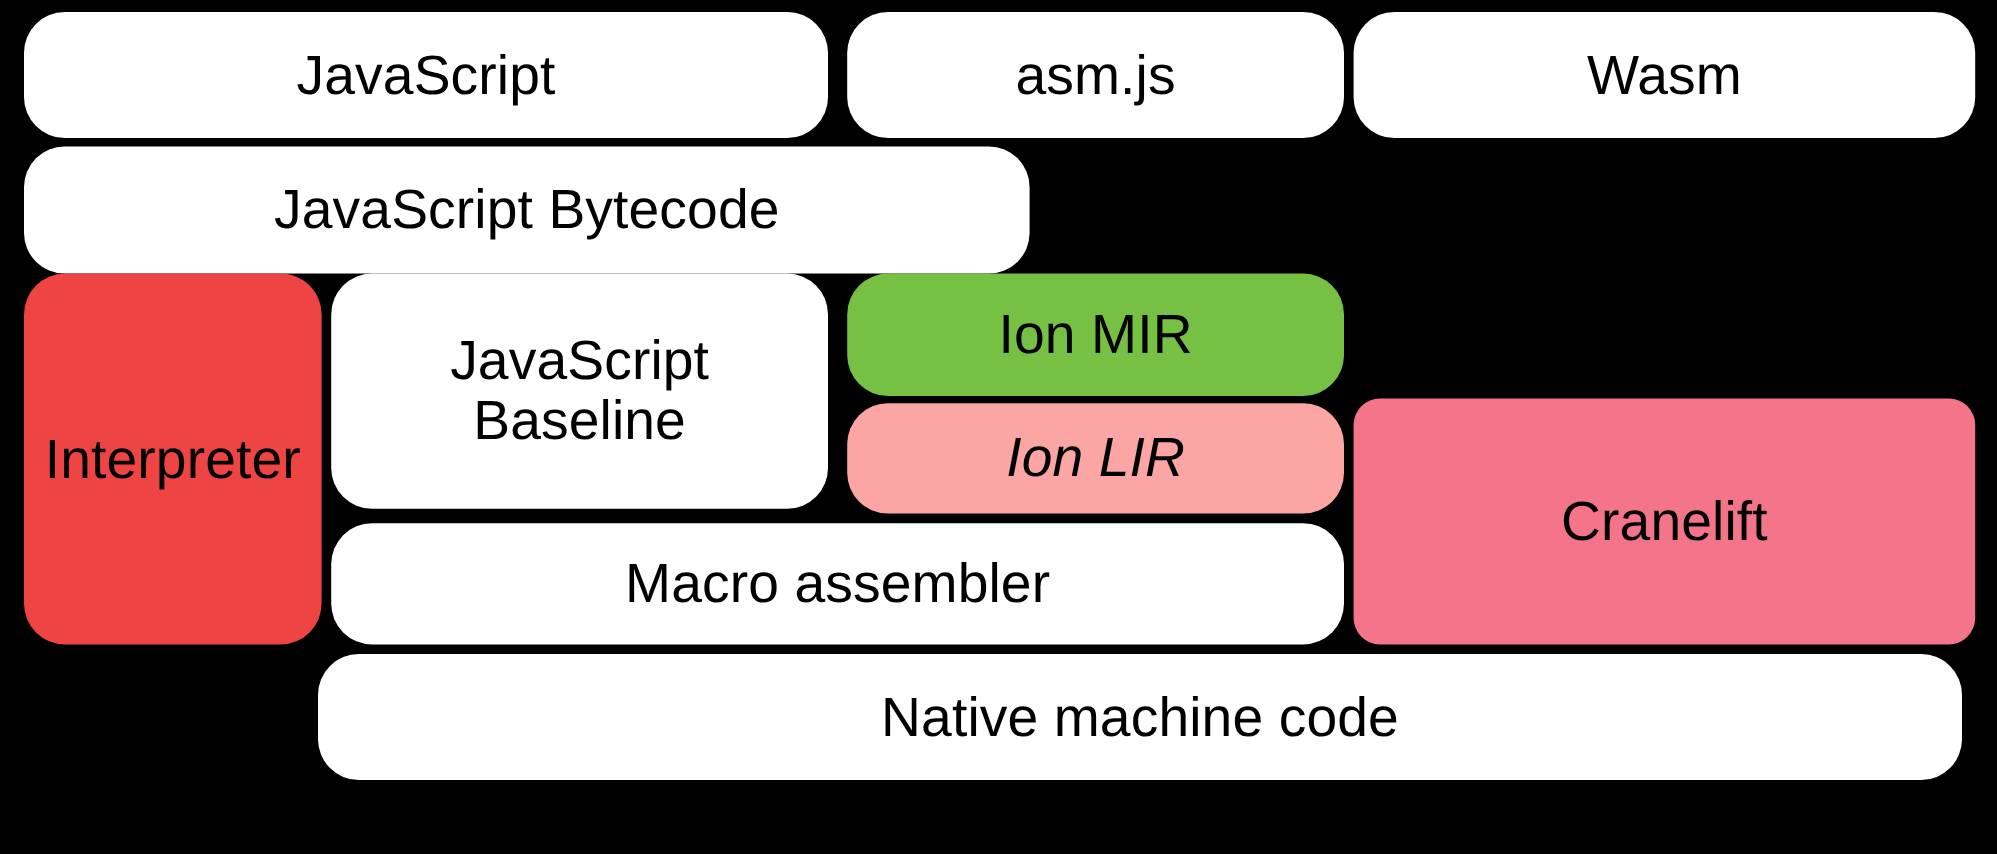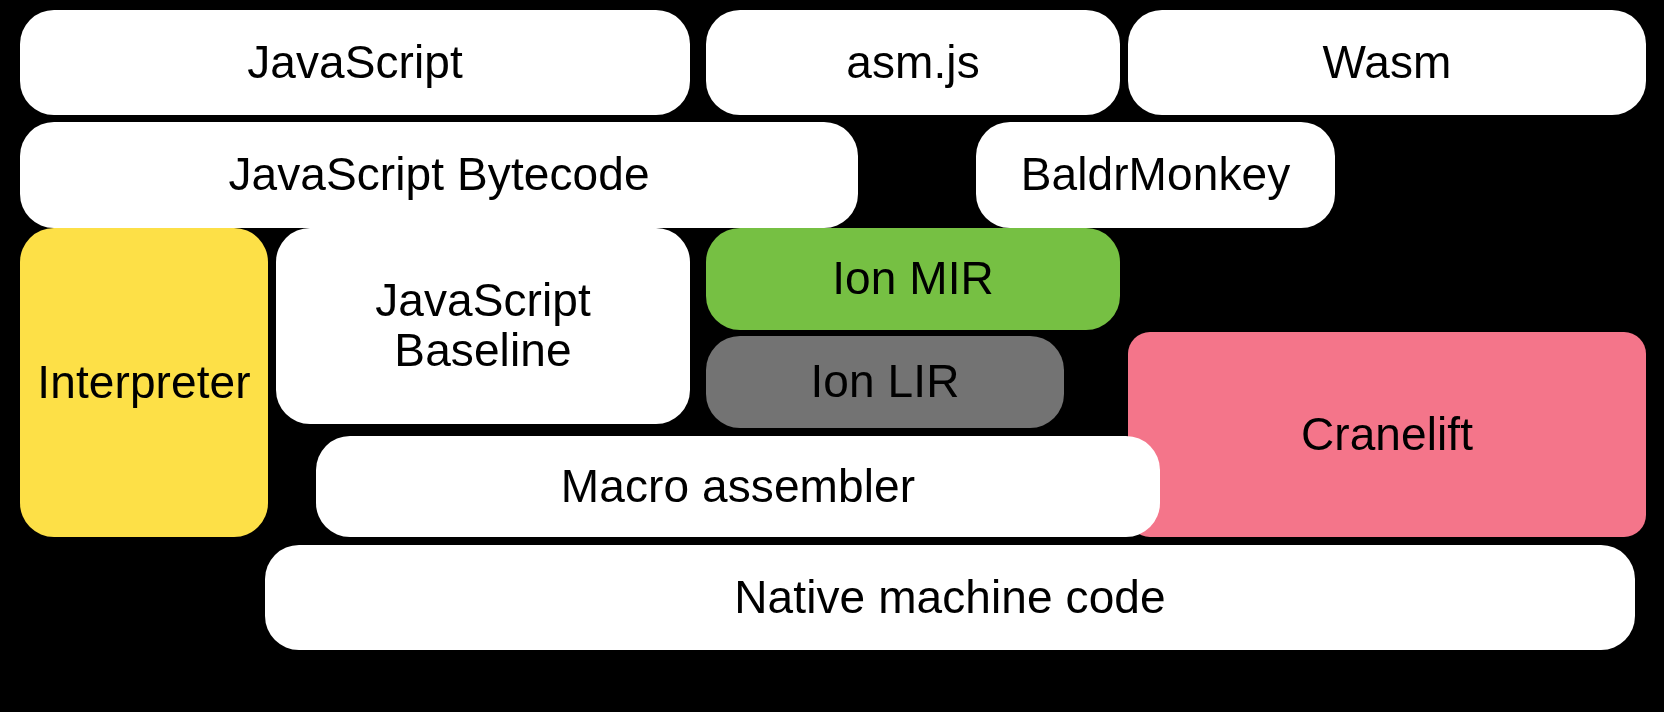--- a/index.html
+++ b/index.html
@@ -53,46 +53,43 @@
   </div>
 
   <div class="node fill-white" style="left: 1128px; top: 10px; width: 518px; height: 105px; background: rgb(255, 255, 255); color: rgb(0, 0, 0);">
     <span>Wasm</span>
   </div>
 
   <div class="node fill-white" style="left: 20px; top: 122px; width: 838px; height: 106px; background: rgb(255, 255, 255); color: rgb(0, 0, 0);">
     <span>JavaScript Bytecode</span>
   </div>
 
-  <div class="node fill-white" style="left: 976px; top: 122px; width: 359px; height: 106px; background: rgb(255, 255, 255); color: rgb(0, 0, 0);">
-    <span>BaldrMonkey</span>
-  </div>
 
-  <div class="node fill-grey" style="left: 20px; top: 228px; width: 248px; height: 309px; background: #fde047; color: rgb(0, 0, 0);">
+  <div class="node fill-grey" style="left: 20px; top: 228px; width: 248px; height: 309px; background: #ef4444; color: rgb(0, 0, 0);">
     <span>Interpreter</span>
   </div>
 
   <div class="node fill-white" style="left: 276px; top: 228px; width: 414px; height: 196px; background: rgb(255, 255, 255); color: rgb(0, 0, 0);">
     <span>JavaScript
 Baseline</span>
   </div>
 
   <div class="node fill-green" style="left: 706px; top: 228px; width: 414px; height: 102px; background: rgb(118, 192, 67); color: rgb(0, 0, 0);">
     <span>Ion MIR</span>
   </div>
 
-  <div class="node fill-green" style="left: 706px; top: 336px; width: 358px; height: 92px; background: #737373; color: rgb(0, 0, 0);">
+  <div class="node fill-green" style="left: 706px; top: 336px; width: 414px; height: 92px; background: #fca5a5; color: rgb(0, 0, 0); font-style: italic;">
     <span>Ion LIR</span>
   </div>
 
   <div class="node fill-pink" style="left: 1128px; top: 332px; width: 518px; height: 205px; background: rgb(244, 117, 138); color: rgb(0, 0, 0); border-radius: 22px;">
     <span>Cranelift</span>
   </div>
 
-  <div class="node fill-white" style="left: 276px; top: 436px; width: 844px; height: 101px; background: rgb(255, 255, 255); color: rgb(0, 0, 0); margin-left: 40px;">
+  <div class="node fill-white" style="left: 276px; top: 436px; width: 844px; height: 101px; background: rgb(255, 255, 255); color: rgb(0, 0, 0);">
     <span>Macro assembler</span>
   </div>
 
   <div class="node fill-white" style="left: 265px; top: 545px; width: 1370px; height: 105px; background: rgb(255, 255, 255); color: rgb(0, 0, 0);">
     <span>Native machine code</span>
   </div>
 
 </div>
 
 </body></html>

